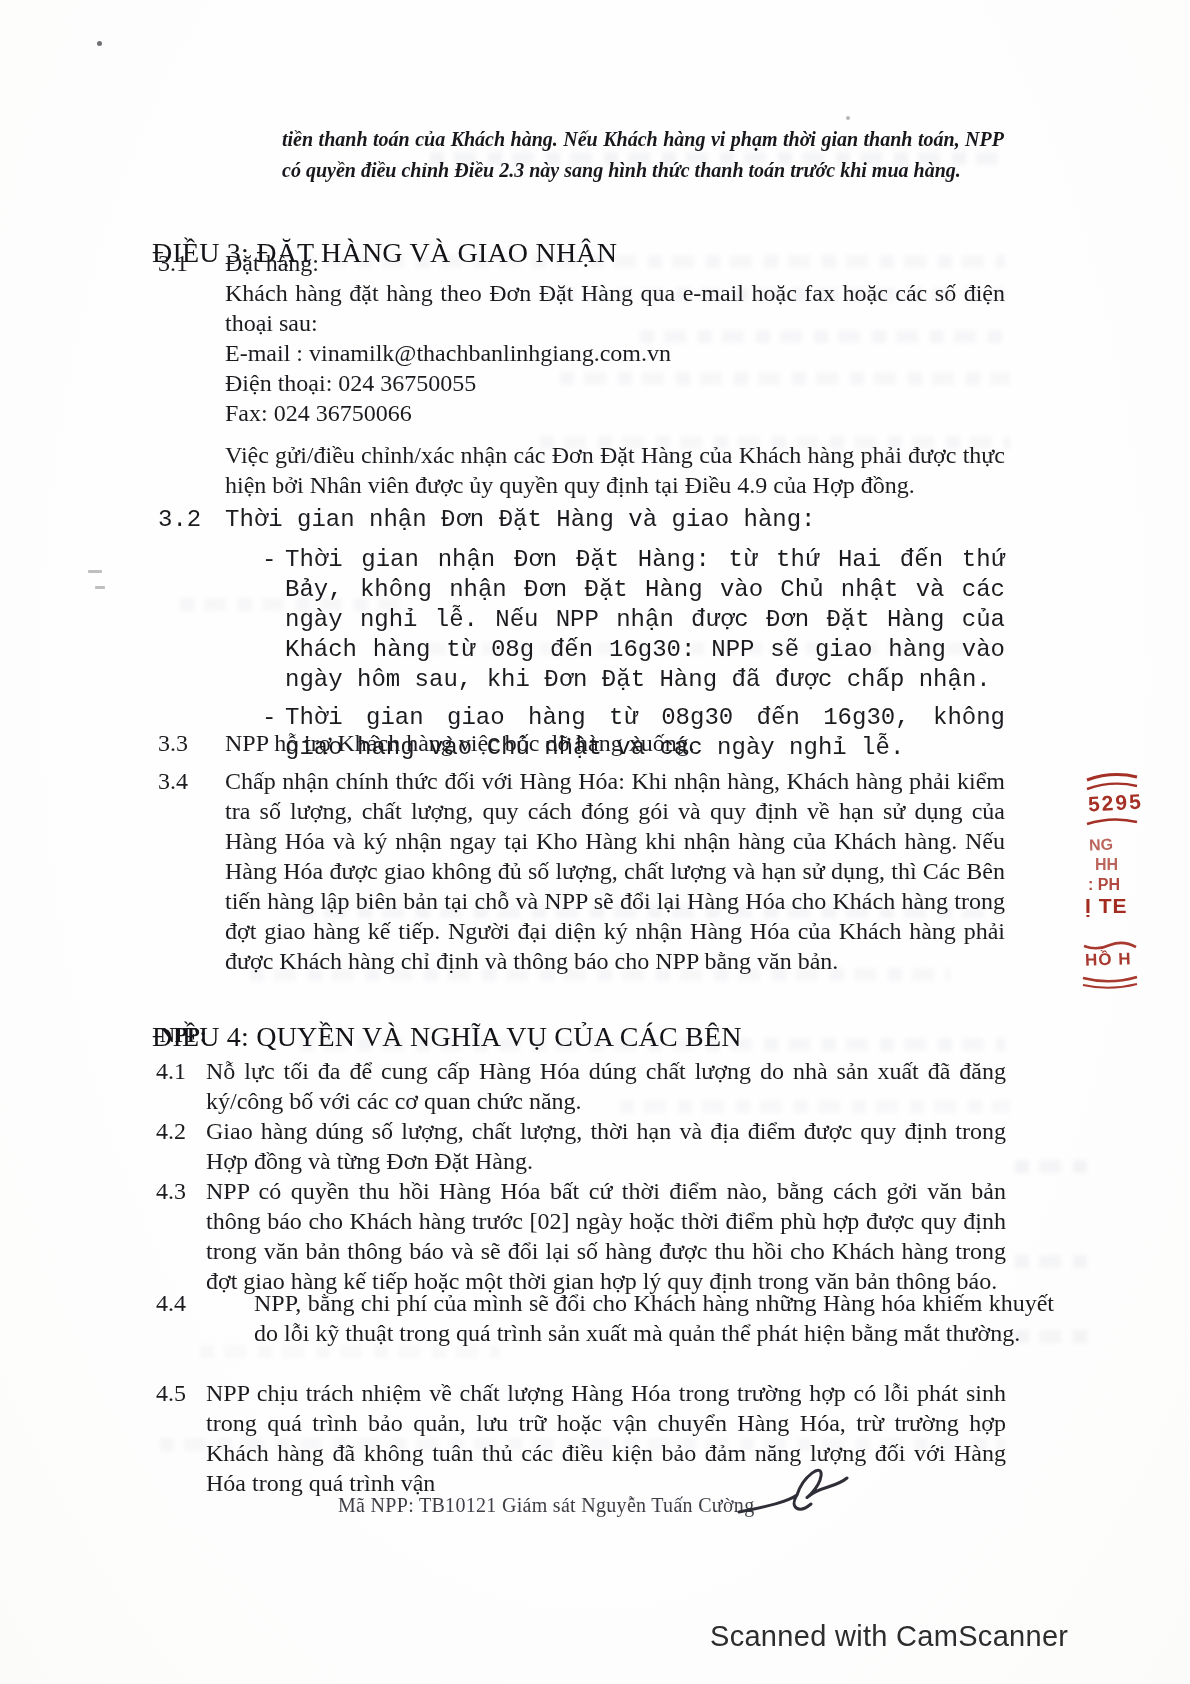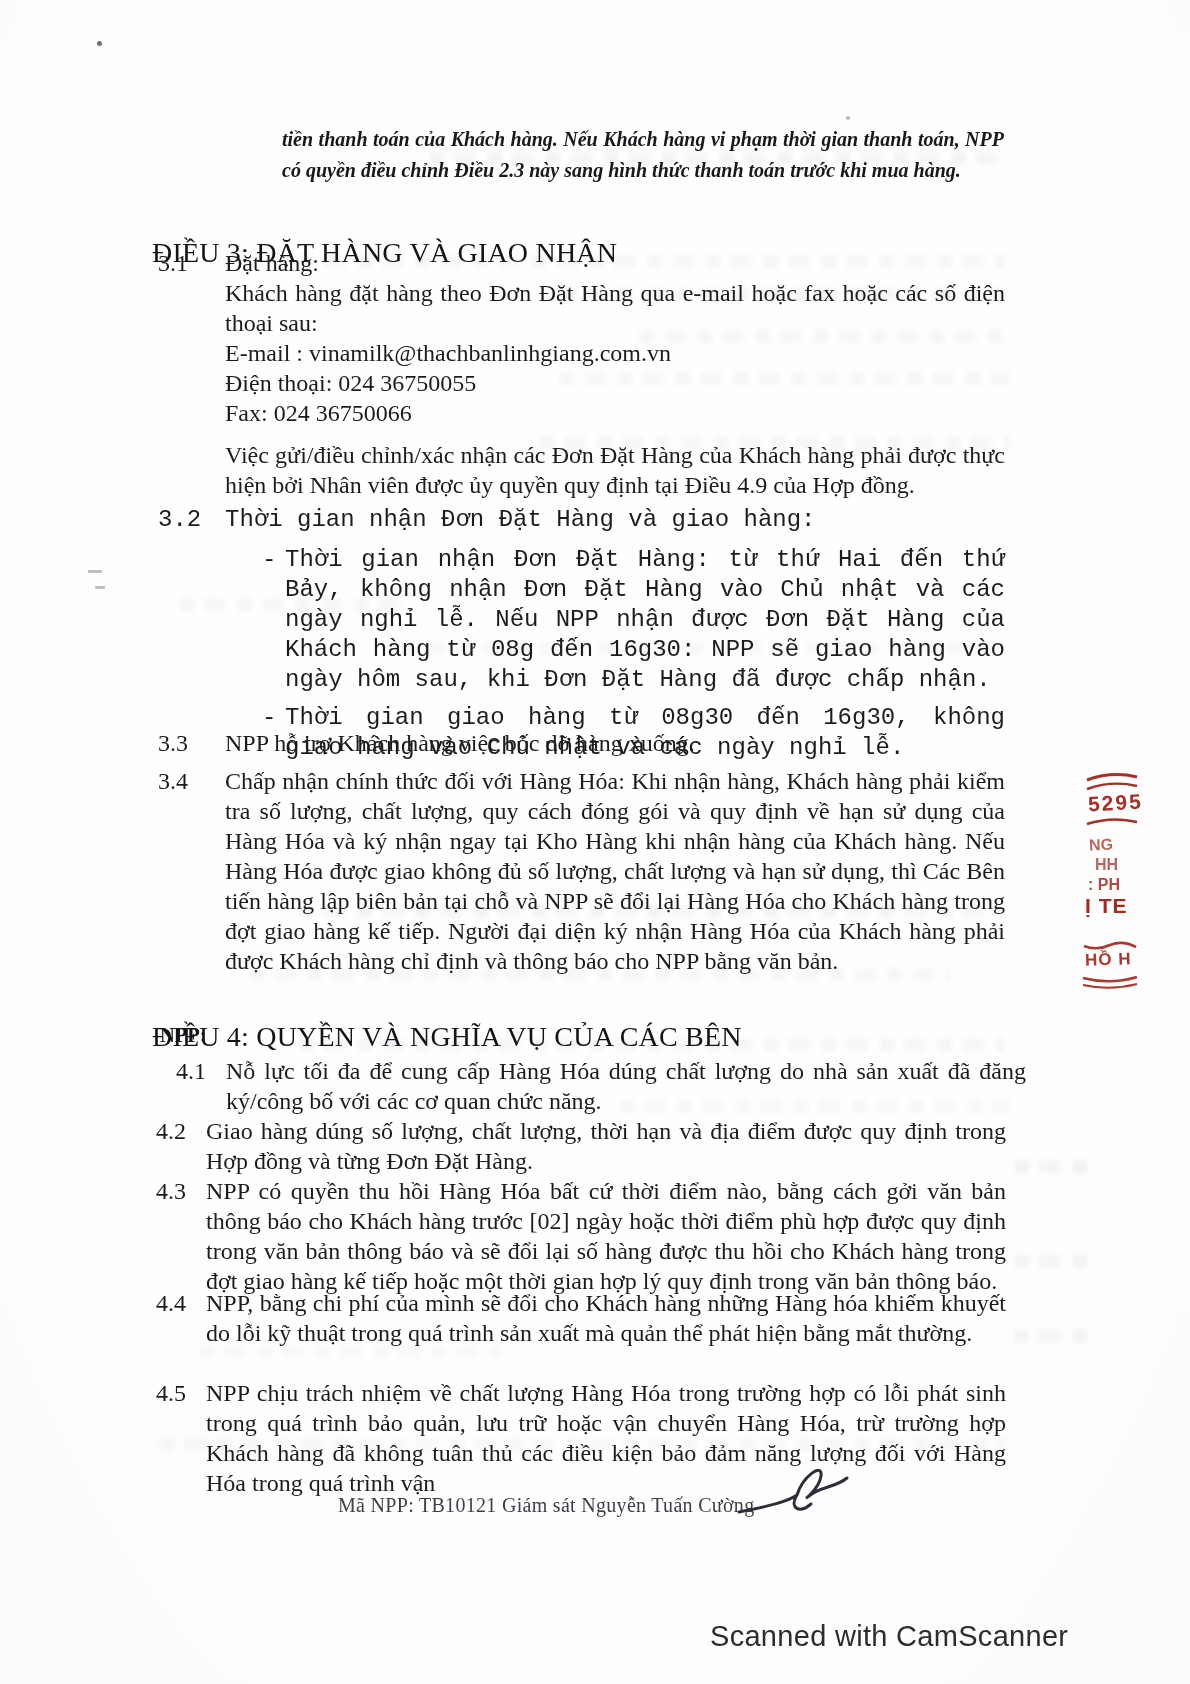--- a/index.html
+++ b/index.html
@@ -138,33 +138,33 @@
   </div>
 
   <div class="clause c3" style="left:158px;top:766px;">
     <div class="num">3.4</div>
     <div class="body">Chấp nhận chính thức đối với Hàng Hóa: Khi nhận hàng, Khách hàng phải kiểm tra số lượng, chất lượng, quy cách đóng gói và quy định về hạn sử dụng của Hàng Hóa và ký nhận ngay tại Kho Hàng khi nhận hàng của Khách hàng. Nếu Hàng Hóa được giao không đủ số lượng, chất lượng và hạn sử dụng, thì Các Bên tiến hàng lập biên bản tại chỗ và NPP sẽ đổi lại Hàng Hóa cho Khách hàng trong đợt giao hàng kế tiếp. Người đại diện ký nhận Hàng Hóa của Khách hàng phải được Khách hàng chỉ định và thông báo cho NPP bằng văn bản.</div>
   </div>
 
   <h3 class="art-title" style="top:990px;">ĐIỀU 4: QUYỀN VÀ NGHĨA VỤ CỦA CÁC BÊN</h3>
   <div class="npp-label" style="top:1024px;">NPP:</div>
 
-  <div class="clause c4" style="left:156px;top:1056px;margin-left:20px;">
+  <div class="clause c4" style="left:156px;top:1056px;">
     <div class="num">4.1</div>
     <div class="body">Nỗ lực tối đa để cung cấp Hàng Hóa dúng chất lượng do nhà sản xuất đã đăng ký/công bố với các cơ quan chức năng.</div>
   </div>
   <div class="clause c4" style="left:156px;top:1116px;">
     <div class="num">4.2</div>
     <div class="body">Giao hàng dúng số lượng, chất lượng, thời hạn và địa điểm được quy định trong Hợp đồng và từng Đơn Đặt Hàng.</div>
   </div>
   <div class="clause c4" style="left:156px;top:1176px;">
     <div class="num">4.3</div>
     <div class="body">NPP có quyền thu hồi Hàng Hóa bất cứ thời điểm nào, bằng cách gởi văn bản thông báo cho Khách hàng trước [02] ngày hoặc thời điểm phù hợp được quy định trong văn bản thông báo và sẽ đổi lại số hàng được thu hồi cho Khách hàng trong đợt giao hàng kế tiếp hoặc một thời gian hợp lý quy định trong văn bản thông báo.</div>
   </div>
-  <div class="clause c4" style="left:156px;top:1288px;">
+  <div class="clause c4" style="left:156px;top:1288px;gap:48px;">
     <div class="num">4.4</div>
     <div class="body">NPP, bằng chi phí của mình sẽ đổi cho Khách hàng những Hàng hóa khiếm khuyết do lỗi kỹ thuật trong quá trình sản xuất mà quản thể phát hiện bằng mắt thường.</div>
   </div>
   <div class="clause c4" style="left:156px;top:1378px;">
     <div class="num">4.5</div>
     <div class="body">NPP chịu trách nhiệm về chất lượng Hàng Hóa trong trường hợp có lỗi phát sinh trong quá trình bảo quản, lưu trữ hoặc vận chuyển Hàng Hóa, trừ trường hợp Khách hàng đã không tuân thủ các điều kiện bảo đảm năng lượng đối với Hàng Hóa trong quá trình vận</div>
   </div>
 
   <div class="footer-line">Mã NPP: TB10121 Giám sát Nguyễn Tuấn Cường</div>
   <svg class="signature" viewBox="0 0 140 62">

